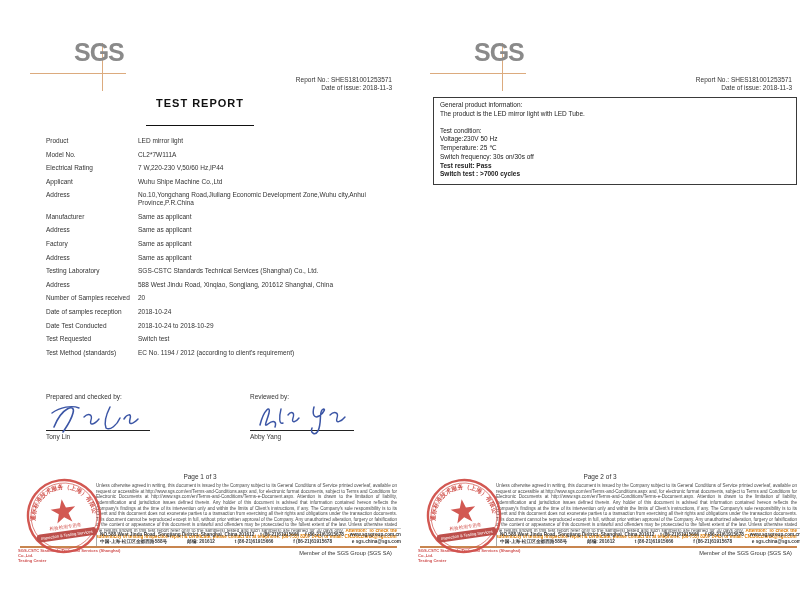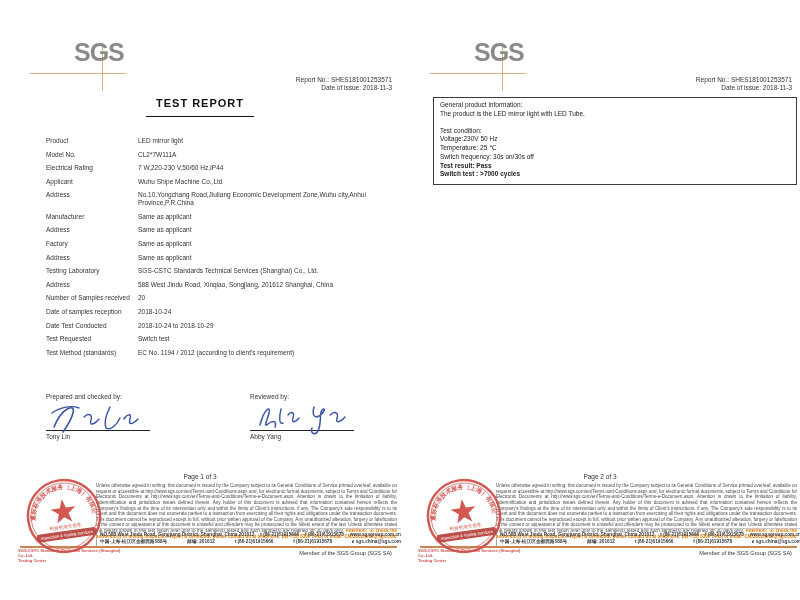--- a/index.html
+++ b/index.html
@@ -21,21 +21,21 @@
   .logo-hline{position:absolute;left:0px;top:43px;width:96px;height:1px;background:#dcab7e;}
   .logo-vline{position:absolute;left:72px;top:13px;width:1px;height:48px;background:#dcab7e;}
 
   
   .report-info{position:absolute;right:8px;top:76px;text-align:right;font-size:6.5px;line-height:1.25;color:#333;}
 
   
   .title-wrap{position:absolute;left:0;top:93px;width:400px;text-align:center;}
   .title{
     display:inline-block;font-size:11px;font-weight:bold;letter-spacing:1px;color:#111;
-    border-bottom:1.6px solid #111;padding:0 10px 7px 10px;
+    border-bottom:1.6px solid #111;padding:0 10px 16px 10px;
   }
 
   
   .fields{position:absolute;left:46px;top:137px;width:330px;}
   .frow{display:flex;align-items:flex-start;margin-bottom:5.8px;font-size:6.5px;line-height:1.2;color:#333;}
   .flabel{width:92px;flex:0 0 92px;}
   .fvalue{flex:1;padding-right:4px;}
 
   
   .sig{position:absolute;top:393px;width:150px;}

